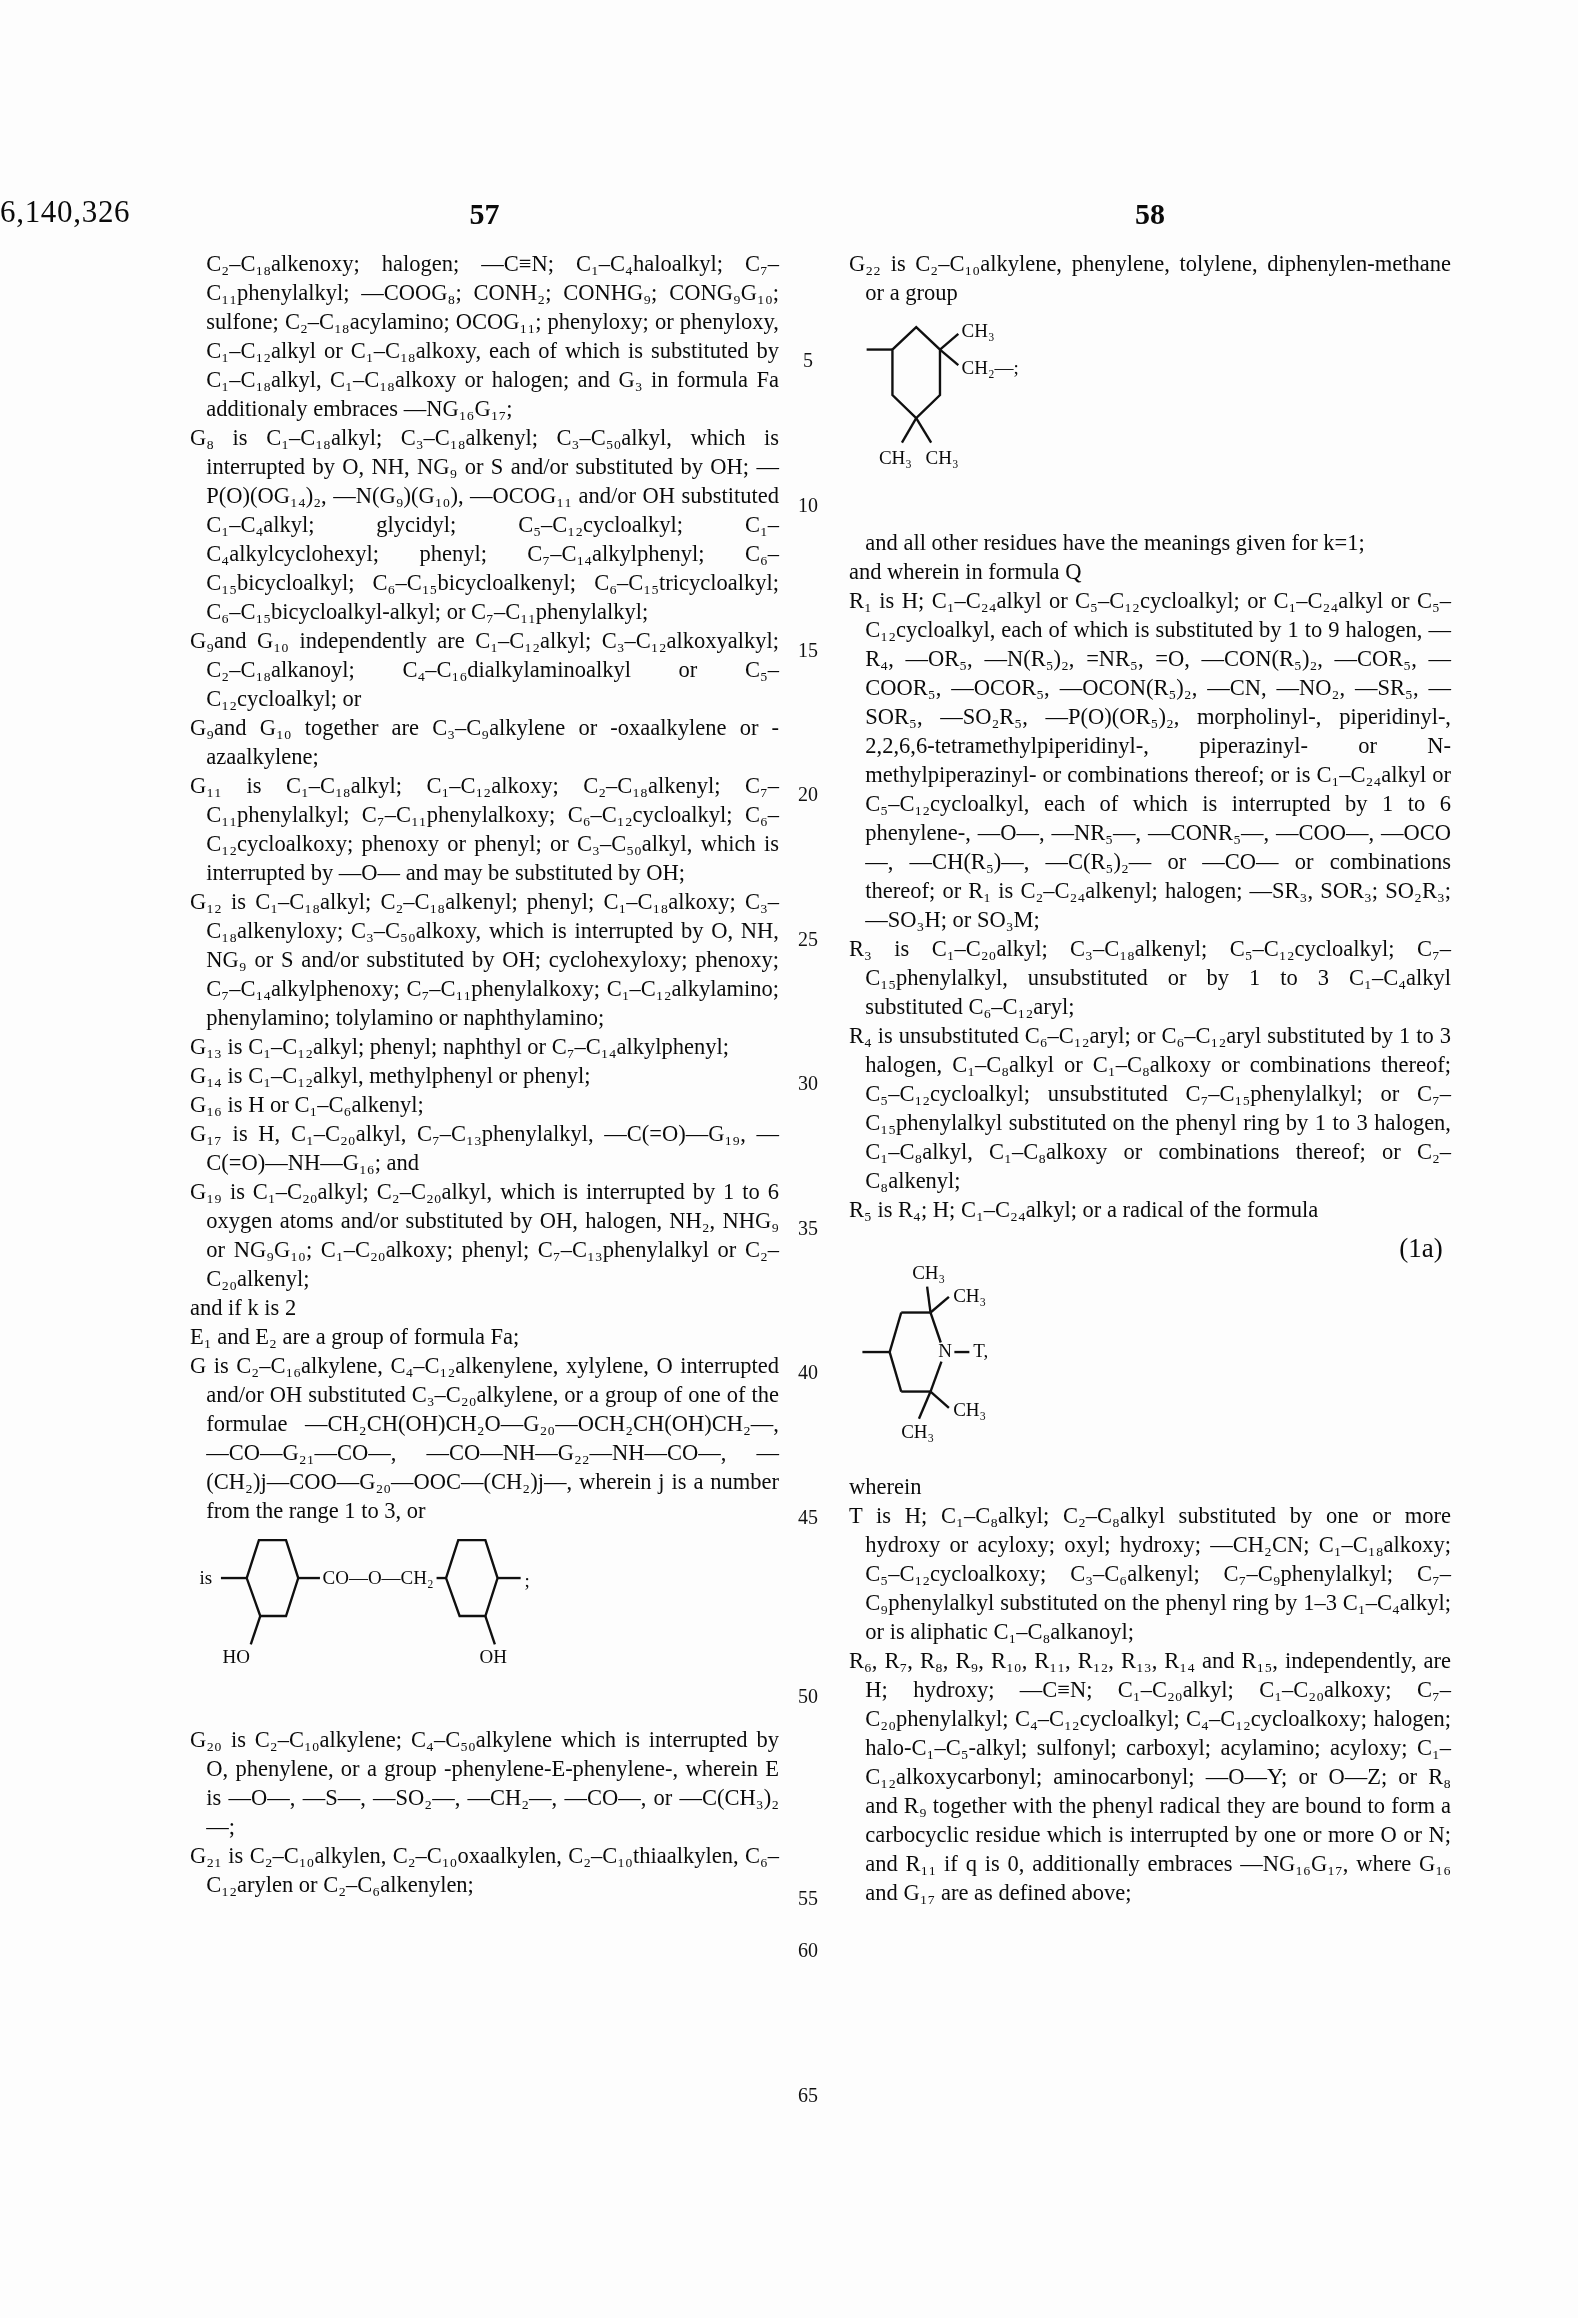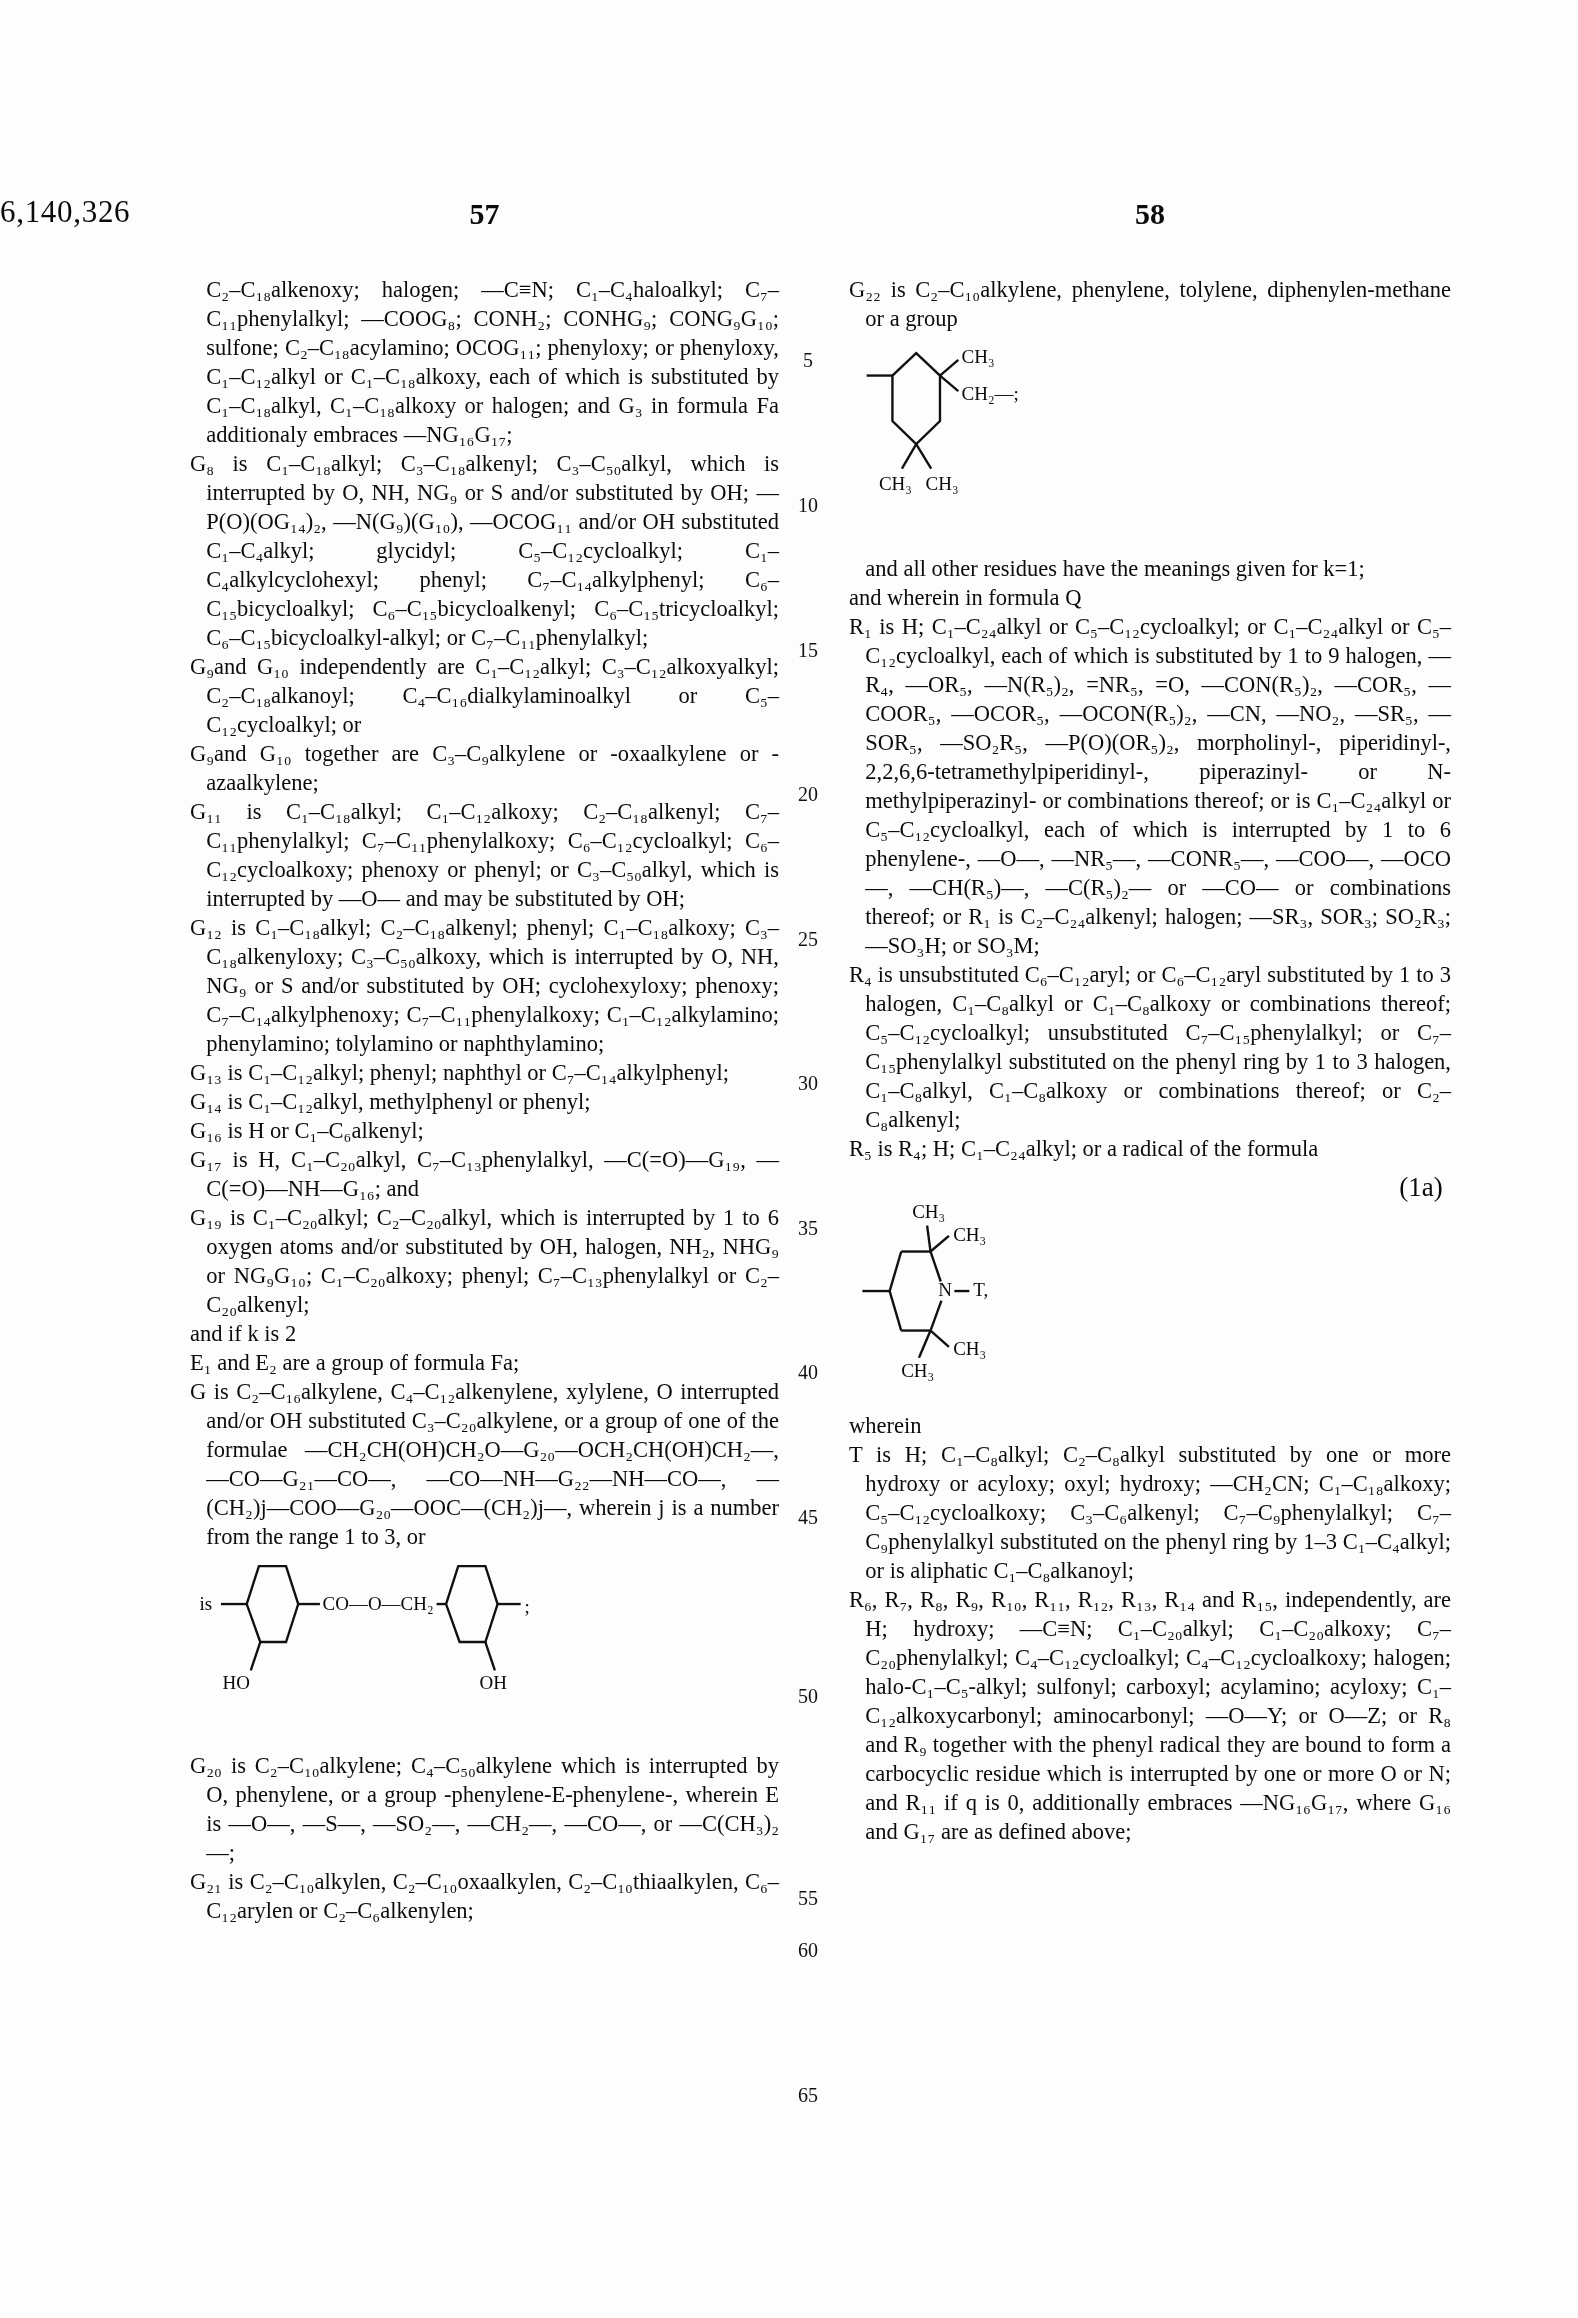--- a/index.html
+++ b/index.html
@@ -8,21 +8,21 @@
     font-family:"Liberation Serif","DejaVu Serif",serif;color:#0b0b0b;
     overflow:hidden;margin:0 auto;
   }
   .patent-number{
     position:absolute;top:196px;left:0;width:100%;text-align:left;
     font-size:31px;letter-spacing:0.7px;line-height:1;
   }
   .colnum{position:absolute;top:199px;font-size:30px;font-weight:bold;line-height:1;text-align:center;}
   #colnum57{left:190px;width:589px;}
   #colnum58{left:849px;width:602px;}
-  .column{position:absolute;top:249px;font-size:22.5px;line-height:29px;text-align:justify;margin-top:26px;}
+  .column{position:absolute;top:249px;font-size:22.5px;line-height:29px;text-align:justify;}
   #col57{left:190px;width:589px;}
   #col58{left:849px;width:602px;}
   .column p{margin:0;}
   .hang{padding-left:16.3px;text-indent:-16.3px;}
   .cont{padding-left:16.3px;text-indent:0;}
   .gutter-num{
     position:absolute;left:784px;width:48px;text-align:center;
     font-size:20px;line-height:1;color:#111;
   }
   .struct{position:relative;}
@@ -110,20 +110,21 @@
       </svg>
       <span class="slabel" style="left:99px;top:0">CH₃</span>
       <span class="slabel" style="left:99px;top:37px">CH₂—;</span>
       <span class="slabel" style="left:16.3px;top:127px">CH₃</span>
       <span class="slabel" style="left:63px;top:127px">CH₃</span>
     </div>
 
     <p class="cont">and all other residues have the meanings given for k=1;</p>
     <p class="hang">and wherein in formula Q</p>
     <p class="hang">R₁ is H; C₁–C₂₄alkyl or C₅–C₁₂cycloalkyl; or C₁–C₂₄alkyl or C₅–C₁₂cycloalkyl, each of which is substituted by 1 to 9 halogen, —R₄, —OR₅, —N(R₅)₂, =NR₅, =O, —CON(R₅)₂, —COR₅, —COOR₅, —OCOR₅, —OCON(R₅)₂, —CN, —NO₂, —SR₅, —SOR₅, —SO₂R₅, —P(O)(OR₅)₂, morpholinyl-, piperidinyl-, 2,2,6,6-tetramethylpiperidinyl-, piperazinyl- or N-methylpiperazinyl- or combinations thereof; or is C₁–C₂₄alkyl or C₅–C₁₂cycloalkyl, each of which is interrupted by 1 to 6 phenylene-, —O—, —NR₅—, —CONR₅—, —COO—, —OCO—, —CH(R₅)—, —C(R₅)₂— or —CO— or combinations thereof; or R₁ is C₂–C₂₄alkenyl; halogen; —SR₃, SOR₃; SO₂R₃; —SO₃H; or SO₃M;</p>
+    <p class="hang">R₃ is C₁–C₂₀alkyl; C₃–C₁₈alkenyl; C₅–C₁₂cycloalkyl; C₇–C₁₅phenylalkyl, unsubstituted or by 1 to 3 C₁–C₄alkyl substituted C₆–C₁₂aryl;</p>
     <p class="hang">R₄ is unsubstituted C₆–C₁₂aryl; or C₆–C₁₂aryl substituted by 1 to 3 halogen, C₁–C₈alkyl or C₁–C₈alkoxy or combinations thereof; C₅–C₁₂cycloalkyl; unsubstituted C₇–C₁₅phenylalkyl; or C₇–C₁₅phenylalkyl substituted on the phenyl ring by 1 to 3 halogen, C₁–C₈alkyl, C₁–C₈alkoxy or combinations thereof; or C₂–C₈alkenyl;</p>
     <p class="hang">R₅ is R₄; H; C₁–C₂₄alkyl; or a radical of the formula</p>
 
     <div class="struct" id="structC">
       <span class="formula-label">(1a)</span>
       <svg width="327" height="184" viewBox="0 0 480 270">
         <line x1="5" y1="138" x2="45" y2="138"></line>
         <line x1="45" y1="138" x2="62" y2="80"></line>
         <line x1="62" y1="80" x2="105" y2="80"></line>
         <line x1="105" y1="80" x2="120" y2="124"></line>

